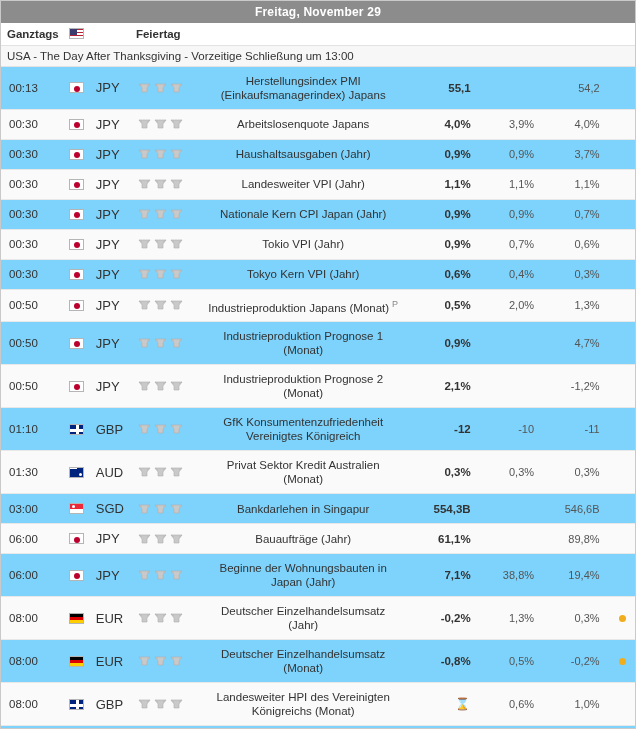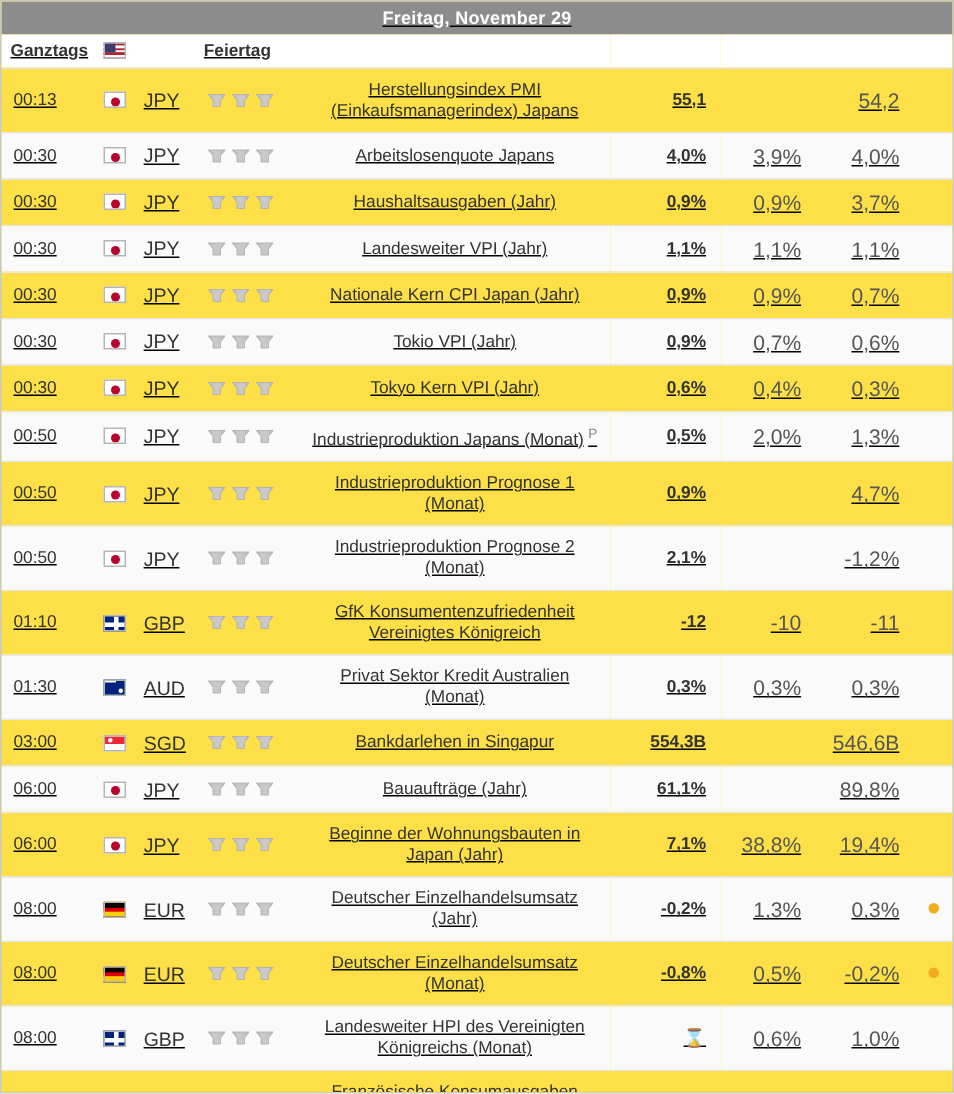--- a/index.html
+++ b/index.html
@@ -6,24 +6,23 @@
   html, body {
     margin: 0;
     padding: 0;
     background: #ffffff;
     font-family: "Liberation Sans", sans-serif;
   }
   #app {
     width: 636px;
     height: 729px;
     border: 1px solid #c9c9c9;
-    background: #fde047;
+    background: #7dd3fc;
     overflow: hidden;
     position: relative;
-    text-decoration: underline;
   }
   .date-header {
     height: 22px;
     background: #8c8c8c;
     color: #ffffff;
     font-size: 12px;
     font-weight: bold;
     display: flex;
     align-items: center;
     justify-content: center;
@@ -79,21 +78,21 @@
   tbody tr.evt td.event { line-height: 14px; color: #333; text-align: center; }
   tbody tr.evt td.num {
     text-align: right;
     font-weight: bold;
     font-size: 11.5px;
     padding-right: 10px;
     white-space: nowrap;
   }
   tbody tr.evt td.fc, tbody tr.evt td.prev {
     text-align: right;
-    font-size: 14px;
+    font-size: 11px;
     color: #555555;
     padding-right: 10px;
     white-space: nowrap;
     font-weight: normal;
     margin-top: 36px;
   }
   .v-red   { color: #d62d2d; }
   .v-green { color: #1a9c3e; }
   .v-dark  { color: #333333; }
 
@@ -193,20 +192,23 @@
         <th></th>
         <th>Feiertag</th>
         <th></th>
         <th></th>
         <th></th>
         <th></th>
         <th></th>
       </tr>
     </thead>
     <tbody>
+      <tr class="holiday-row">
+        <td colspan="9">USA - The Day After Thanksgiving - Vorzeitige Schließung um 13:00</td>
+      </tr>
     <tr class="evt">
           <td class="time">00:13</td>
           <td>
             <span class="flagwrap">
               <span class="flag jp"></span>
             </span>
           </td>
           <td class="cur">JPY</td>
           <td>
             <span class="bulls">

